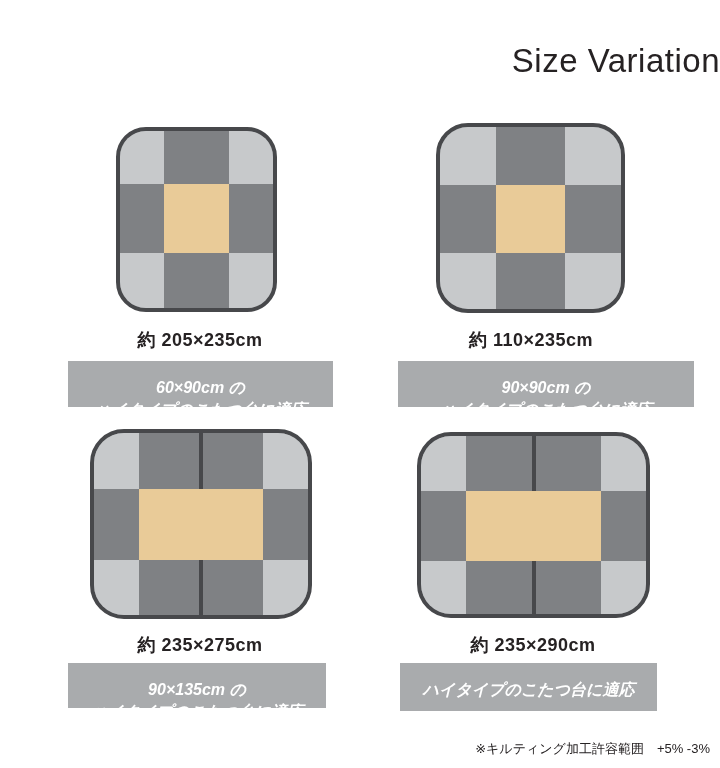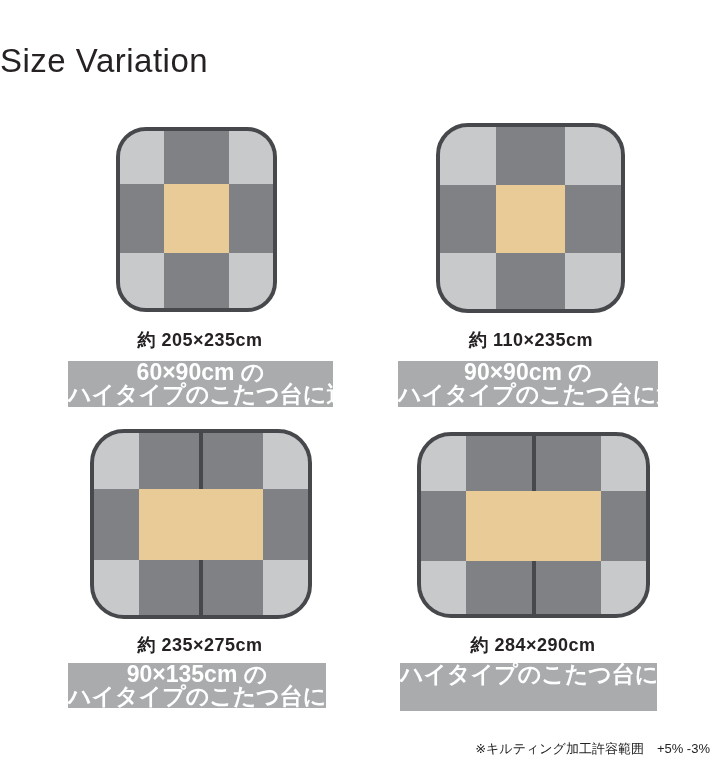--- a/index.html
+++ b/index.html
@@ -17,21 +17,21 @@
   body{
     position:relative;
     background:var(--page-bg);
     font-family:"Liberation Sans","DejaVu Sans",sans-serif;
     color:var(--text);
     overflow:hidden;
   }
   .page-title{
     position:absolute;
     left:0; top:42px; width:720px;
-    text-align:left;
+    text-align:right;
     font-size:33px;
     font-weight:400;
     letter-spacing:0.5px;
     color:var(--text);
   }
   
   .rug{
     position:absolute;
     border:4px solid var(--rug-border);
     overflow:hidden;
@@ -83,28 +83,29 @@
   .size-label-1{left:65px;top:328px;}
   .size-label-2{left:396px;top:328px;}
   .size-label-3{left:65px;top:633px;}
   .size-label-4{left:398px;top:633px;}
   
   .banner{
     position:absolute;
     background:var(--banner-bg);
     color:var(--banner-text);
     text-align:center;
-    font-size:23px;
+    font-size:16px;
     line-height:22px;
     font-weight:700;
-    padding-top:0;
+    padding-top:16px;
     white-space:nowrap;
+    font-style:italic;
   }
   .banner-1{left:68px;top:361px;width:265px;height:46px;}
-  .banner-2{left:398px;top:361px;width:260px;height:46px;}
+  .banner-2{left:398px;top:361px;width:296px;height:46px;}
   .banner-3{left:68px;top:663px;width:258px;height:45px;}
   .banner-4{left:400px;top:663px;width:257px;height:48px;}
   
   .footnote{
     position:absolute;
     right:10px;
     top:740px;
     font-size:13px;
     font-weight:400;
     color:var(--text);
@@ -183,18 +184,18 @@
     <div class="sq-dark"></div>
     <div class="sq-center"></div>
     <div class="sq-dark"></div>
     <div class="sq-light"></div>
     <div class="sq-dark"></div>
     <div class="sq-light"></div>
   </div>
   <div class="seam seam-top"></div>
   <div class="seam seam-bottom"></div>
 </div>
-<div class="size-label size-label-4">約 284×290cm</div>
+<div class="size-label size-label-4">約 235×290cm</div>
 <div class="banner banner-4">
   <div>ハイタイプのこたつ台に適応</div>
 </div>
 
 <div class="footnote">※キルティング加工許容範囲　+5% -3%</div>
 
 </body></html>

